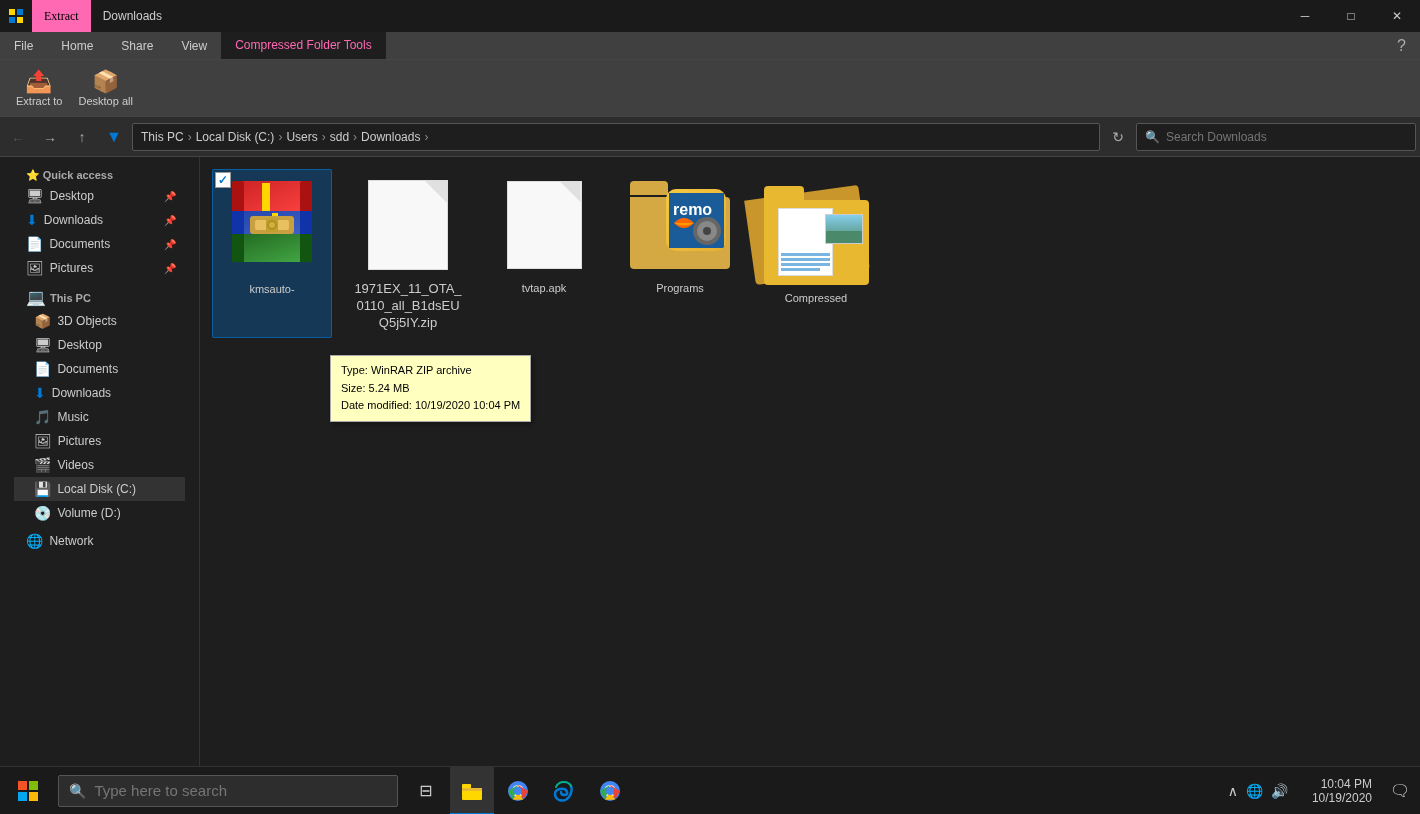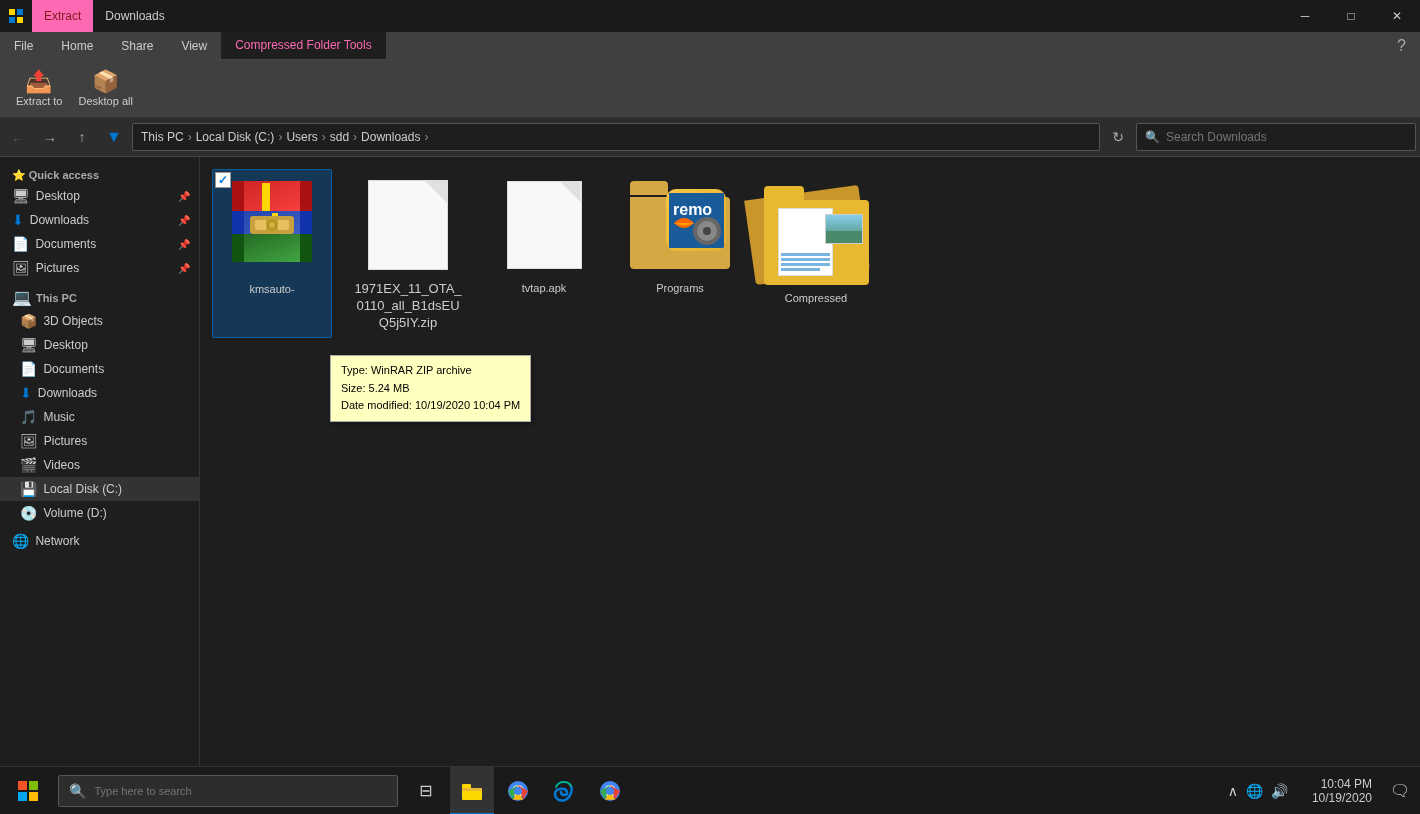--- a/index.html
+++ b/index.html
@@ -7,21 +7,21 @@
 
     
     .title-bar {
       width: 100%; height: 32px; background: #1a1a1a; display: flex; align-items: center; position: relative;
     }
     .title-bar-left { display: flex; align-items: center; height: 100%; }
     .title-bar-icon { width: 32px; height: 32px; display: flex; align-items: center; justify-content: center; }
     .title-bar-icon svg { width: 18px; height: 18px; }
     .title-bar-tabs { display: flex; height: 100%; }
     .tab-item { padding: 0 12px; display: flex; align-items: center; font-size: 12px; color: #ccc; height: 100%; cursor: pointer; }
-    .tab-item.active { background: #ff69b4; color: #7f1d1d; font-weight: 500; }
+    .tab-item.active { background: #ff69b4; color: #000000; font-weight: 500; font-family: Liberation Serif, serif; }
     .title-bar-controls { position: absolute; right: 0; display: flex; }
     .ctrl-btn { width: 46px; height: 32px; display: flex; align-items: center; justify-content: center; cursor: pointer; color: #ccc; font-size: 12px; }
 
     
     .ribbon { width: 100%; background: #404040; border-bottom: 1px solid #444; }
     .ribbon-tabs { display: flex; height: 28px; border-bottom: 1px solid #444; }
     .ribbon-tab { padding: 0 14px; display: flex; align-items: center; font-size: 12px; color: #ccc; cursor: pointer; height: 100%; }
     .ribbon-tab.active { background: #1e1e1e; color: #fff; border-bottom: 2px solid #1e1e1e; text-align: right; }
     .ribbon-tab.highlight { color: #ff69b4; }
     .ribbon-content { height: 56px; display: flex; align-items: center; padding: 0 8px; }
@@ -35,21 +35,21 @@
     .address-seg { color: #ccc; font-size: 12px; }
     .address-sep { color: #888; margin: 0 4px; font-size: 12px; }
     .search-box { width: 280px; height: 28px; background: #1e1e1e; border: 1px solid #555; display: flex; align-items: center; padding: 0 8px; border-radius: 2px; gap: 6px; }
     .search-box input { background: none; border: none; outline: none; color: #ccc; font-size: 12px; flex: 1; }
     .search-icon-small { color: #888; font-size: 12px; }
 
     
     .main-layout { display: flex; height: calc(814px - 32px - 28px - 56px - 40px - 32px); }
 
     
-    .sidebar { width: 200px; background: #1e1e1e; overflow-y: auto; padding: 8px 0; border-right: 1px solid #333; }
+    .sidebar { width: 200px; background: #1e1e1e; overflow-y: auto; padding: 8px 14px; border-right: 1px solid #333; }
     .sidebar-section { margin-bottom: 4px; }
     .sidebar-item { display: flex; align-items: center; padding: 3px 8px 3px 12px; cursor: pointer; color: #ccc; font-size: 12px; gap: 6px; height: 24px; }
     .sidebar-item.active { background: #333; }
     .sidebar-item .item-icon { font-size: 14px; flex-shrink: 0; }
     .sidebar-item .item-label { flex: 1; overflow: hidden; text-overflow: ellipsis; white-space: nowrap; }
     .sidebar-item .pin-icon { font-size: 10px; color: #888; }
     .sidebar-header { padding: 4px 8px 2px 12px; font-size: 11px; color: #aaa; font-weight: 600; }
 
     
     .content-area { flex: 1; background: #1e1e1e; padding: 12px; overflow: auto; }
@@ -384,21 +384,21 @@
   <div class="start-btn">
     <svg width="20" height="20" viewBox="0 0 20 20">
       <rect x="0" y="0" width="9" height="9" fill="#f35325"></rect>
       <rect x="11" y="0" width="9" height="9" fill="#81bc06"></rect>
       <rect x="0" y="11" width="9" height="9" fill="#05a6f0"></rect>
       <rect x="11" y="11" width="9" height="9" fill="#ffba08"></rect>
     </svg>
   </div>
   <div class="search-taskbar">
     <span style="color:#888; font-size:14px;">🔍</span>
-    <input type="text" style="background: none; border: none; outline: none; color: rgb(204, 204, 204); font-size: 11px; flex: 1 1 0%;" placeholder="Type here to search">
+    <input type="text" style="background: none; border: none; outline: none; color: rgb(204, 204, 204); font-size: 15px; flex: 1 1 0%;" placeholder="Type here to search">
   </div>
   <div class="taskbar-btn" style="font-size:16px;">⊟</div>
   <div class="taskbar-btn active">
     <svg width="22" height="22" viewBox="0 0 22 22">
       <rect x="1" y="5" width="9" height="7" fill="#FFD700" rx="1"></rect>
       <rect x="1" y="11" width="20" height="10" fill="#FFD700" rx="1"></rect>
       <rect x="1" y="9" width="20" height="3" fill="#e8b830"></rect>
     </svg>
   </div>
   <div class="taskbar-btn">

